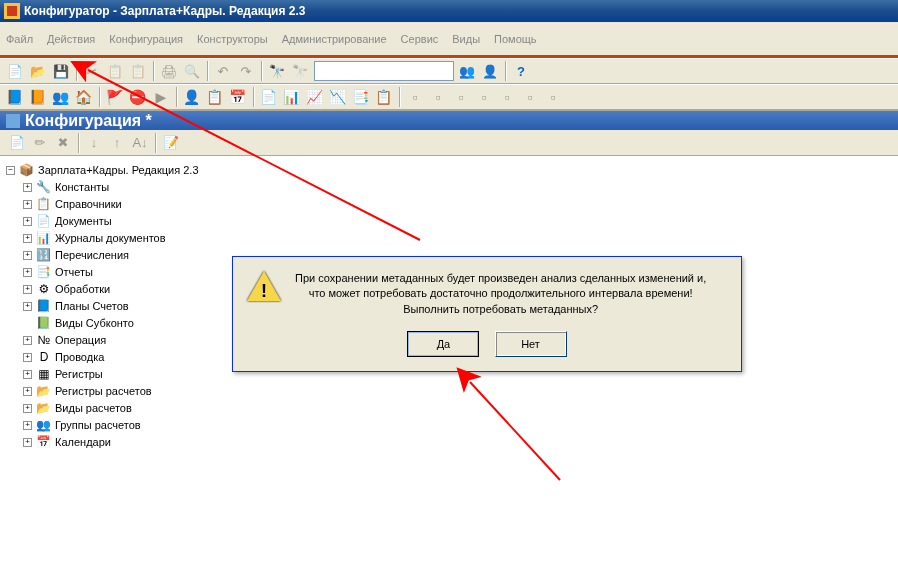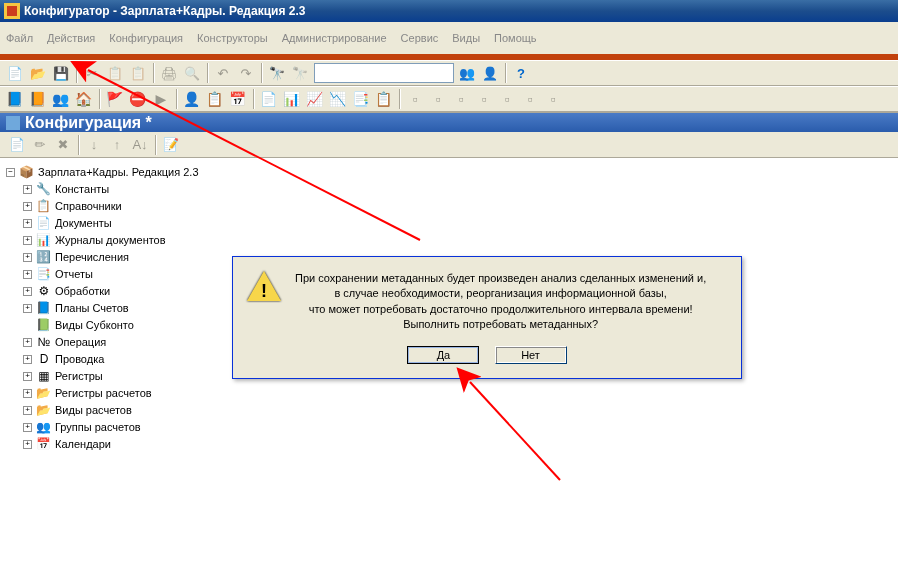--- a/index.html
+++ b/index.html
@@ -22,21 +22,21 @@
     color: #fff;
     font-weight: bold;
     justify-content: space-between;
   }
   .titlebar-icon { width: 16px; height: 16px; margin-right: 4px; }
   .titlebar-text { flex: 1; font-size: 12px; }
   
   .menubar {
     height: 36px;
     background: #ece9d8;
-    border-bottom: 6px solid #c2410c;
+    border-bottom: 3px solid #c2410c;
     display: flex;
     align-items: center;
     padding: 16px 6px;
   }
   .menubar span {
     margin-right: 14px;
     color: #888;
     cursor: default;
   }
   
@@ -173,21 +173,21 @@
     position: absolute; top: 10px; left: 14px;
     font-weight: bold; font-size: 18px; color: #000;
   }
   .dlg-text { font-size: 11px; color: #000; line-height: 1.3; }
   .dlg-text p { margin-bottom: 1px; text-align: center; }
   .dlg-buttons {
     text-align: center;
     padding: 10px 0 14px;
   }
   .dlg-btn {
-    width: 72px; height: 18px;
+    width: 72px; height: 26px;
     background: #ece9d8;
     border: 1px solid #003c74;
     border-top-color:#fff; border-left-color:#fff;
     box-shadow: 1px 1px 0 #888 inset, -1px -1px 0 #fff inset;
     font-size: 11px;
     margin: 0 6px;
     cursor: pointer;
     outline: none;
   }
   .dlg-btn.focused { border: 1px solid #000; box-shadow: inset 0 0 0 1px #98b4e2; }
@@ -425,21 +425,20 @@
 </div>
 
 <div class="dialog">
   <div class="dlg-body">
     <div class="dlg-icon">
       <div class="warn-triangle"></div>
       <div class="warn-exc">!</div>
     </div>
     <div class="dlg-text">
       <p>При сохранении метаданных будет произведен анализ сделанных  изменений и,</p>
-      <p>в случае необходимости, реорганизация информационной базы,</p>
       <p>что может потребовать  достаточно продолжительного интервала времени!</p>
       <p>Выполнить потребовать метаданных?</p>
     </div>
   </div>
   <div class="dlg-buttons">
     <button class="dlg-btn focused">Да</button>
     <button class="dlg-btn">Нет</button>
   </div>
 </div>
 

